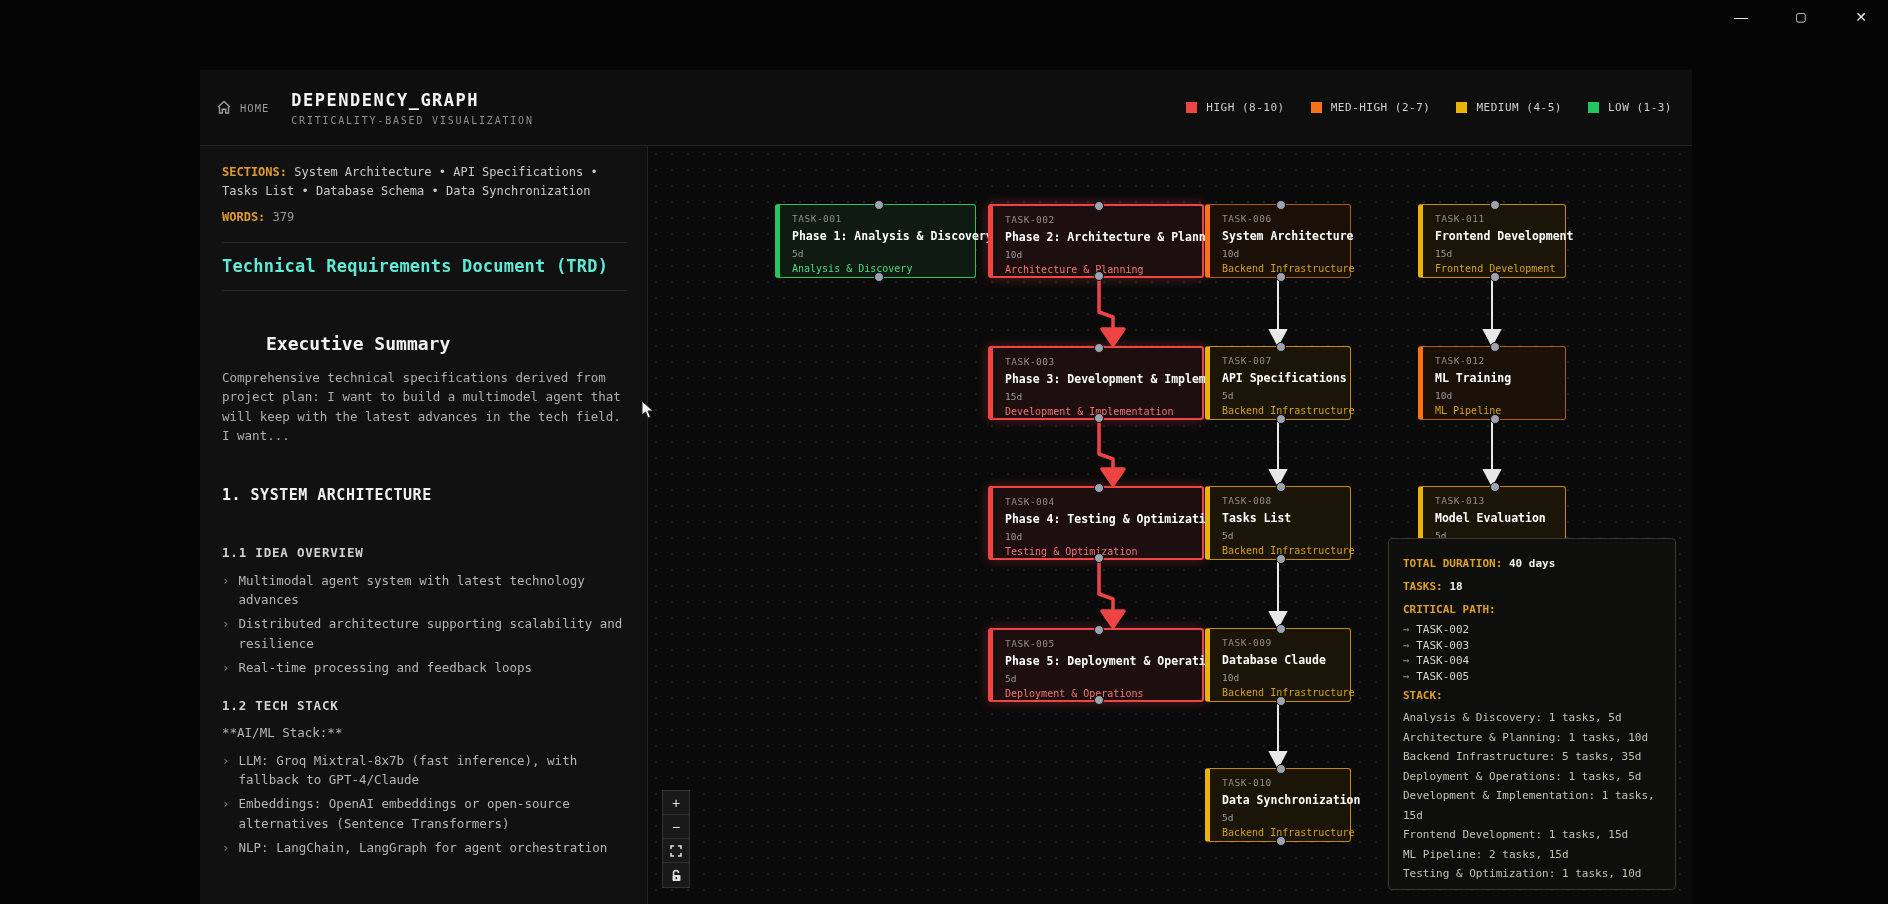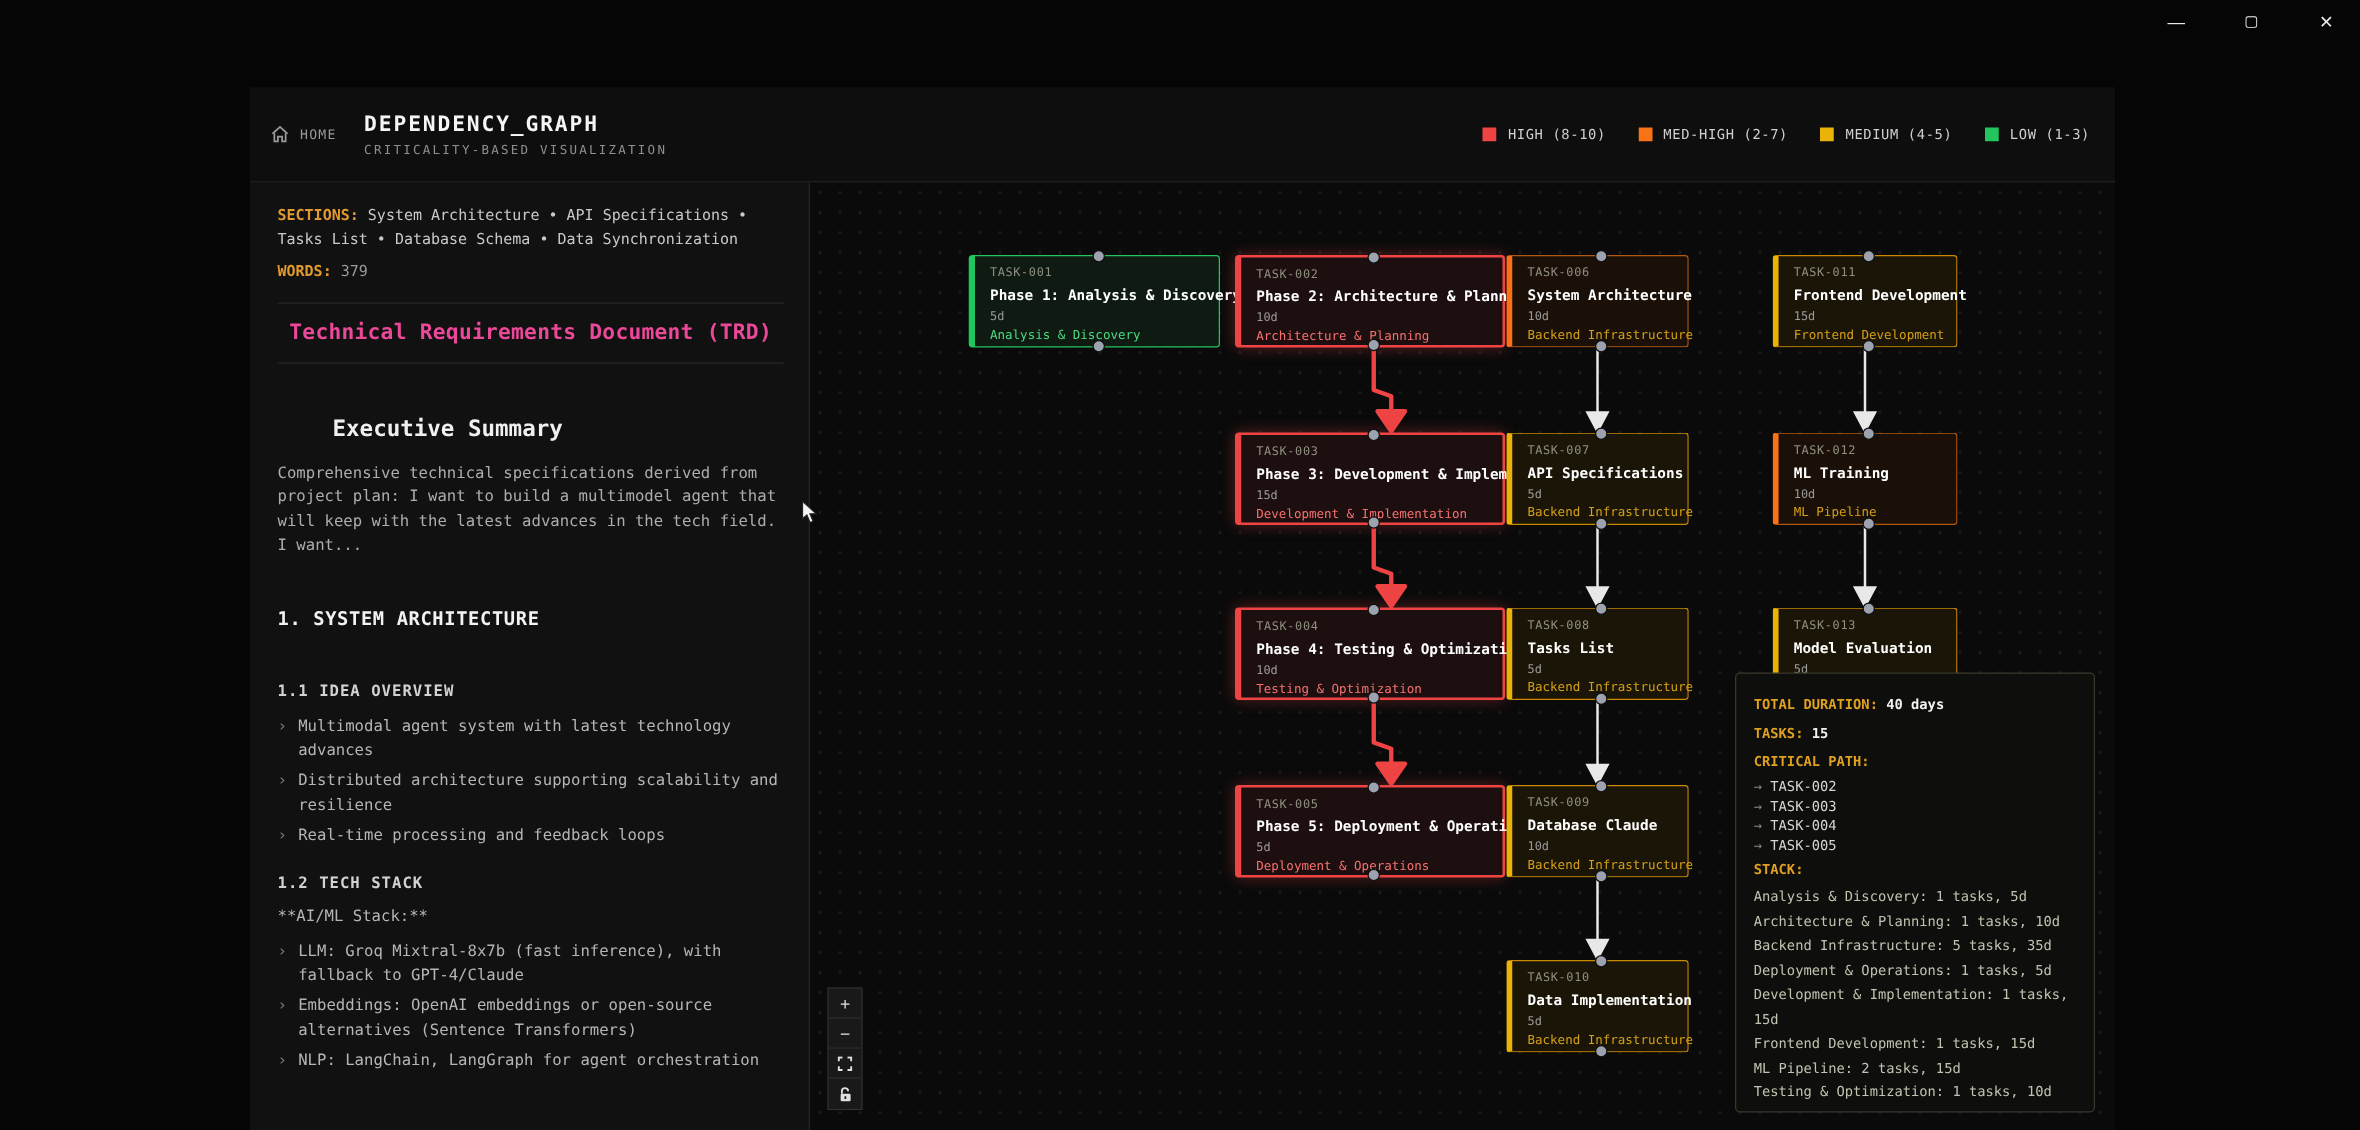--- a/index.html
+++ b/index.html
@@ -29,22 +29,22 @@
     background:#111111; border-right:1px solid #242424; overflow:hidden; }
   .side-hdr { height:35px; display:flex; align-items:center; padding-left:15px;
     border-bottom:1px solid #242424; }
   .side-hdr span { font-size:11px; font-weight:bold; color:#e8e8e8; letter-spacing:1.2px; }
   .side-content { padding:17px 20px 0 22px; }
   .meta-line { font-size:12px; line-height:19px; color:#c9c9c9; }
   .meta-key { color:#e09a2f; font-weight:bold; }
   .meta-words { margin-top:7px; }
   .meta-words .v { color:#9a9a9a; }
   .hr { border:none; border-top:1px solid #262626; margin:15px 0 0 0; }
-  .doc-title { margin-top:13px; font-size:17px; font-weight:bold; color:#ec4899;
-    padding-bottom:14px; border-bottom:1px solid #262626; letter-spacing:0.2px;text-align:center; }
+  .doc-title { margin-top:13px; font-size:17px; font-weight:bold; color:#5eead4;
+    padding-bottom:14px; border-bottom:1px solid #262626; letter-spacing:0.2px; }
   .h2 { margin-top:42px; font-size:18px; font-weight:bold; color:#f0f0f0;margin-left:44px; }
   .para { margin-top:14px; font-size:12.5px; line-height:19.4px; color:#adadad; }
   .h1s { margin-top:40px; font-size:15px; font-weight:bold; color:#f2f2f2; letter-spacing:0.5px; }
   .h3 { margin-top:41px; font-size:12.5px; font-weight:bold; color:#d2d2d2; letter-spacing:0.8px; }
   .blist { margin-top:11px; list-style:none; }
   .blist li { display:flex; gap:9px; font-size:12.5px; line-height:19.4px; color:#b5b5b5; margin-top:5px; }
   .blist li .mk { color:#7a7a7a; }
   .stack-label { margin-top:12px; font-size:12.5px; color:#b5b5b5; }
   .h3.tight { margin-top:20px; }
 
@@ -285,33 +285,33 @@
     </div>
     <div class="node yellow" style="left:557px;top:482px;width:146px">
       <div class="n-id">TASK-009</div>
       <div class="n-title">Database Claude</div>
       <div class="n-dur">10d</div>
       <div class="n-track">Backend Infrastructure</div>
     </div>
 
     <div class="node yellow" style="left:557px;top:622px;width:146px">
       <div class="n-id">TASK-010</div>
-      <div class="n-title">Data Implementation</div>
+      <div class="n-title">Data Synchronization</div>
       <div class="n-dur">5d</div>
       <div class="n-track">Backend Infrastructure</div>
     </div>
 
     <div class="panel">
       <div class="p-row">
         <span class="p-key">TOTAL DURATION:</span>
         <span class="p-val">40 days</span>
       </div>
       <div class="p-row">
         <span class="p-key">TASKS:</span>
-        <span class="p-val">15</span>
+        <span class="p-val">18</span>
       </div>
       <div class="p-head">CRITICAL PATH:</div>
       <div class="p-path"><span class="ar">→</span> <span>TASK-002</span></div>
       <div class="p-path"><span class="ar">→</span> <span>TASK-003</span></div>
       <div class="p-path"><span class="ar">→</span> <span>TASK-004</span></div>
       <div class="p-path"><span class="ar">→</span> <span>TASK-005</span></div>
       <div class="p-head">STACK:</div>
       <div class="p-track">Analysis &amp; Discovery: 1 tasks, 5d</div>
       <div class="p-track">Architecture &amp; Planning: 1 tasks, 10d</div>
       <div class="p-track">Backend Infrastructure: 5 tasks, 35d</div>

